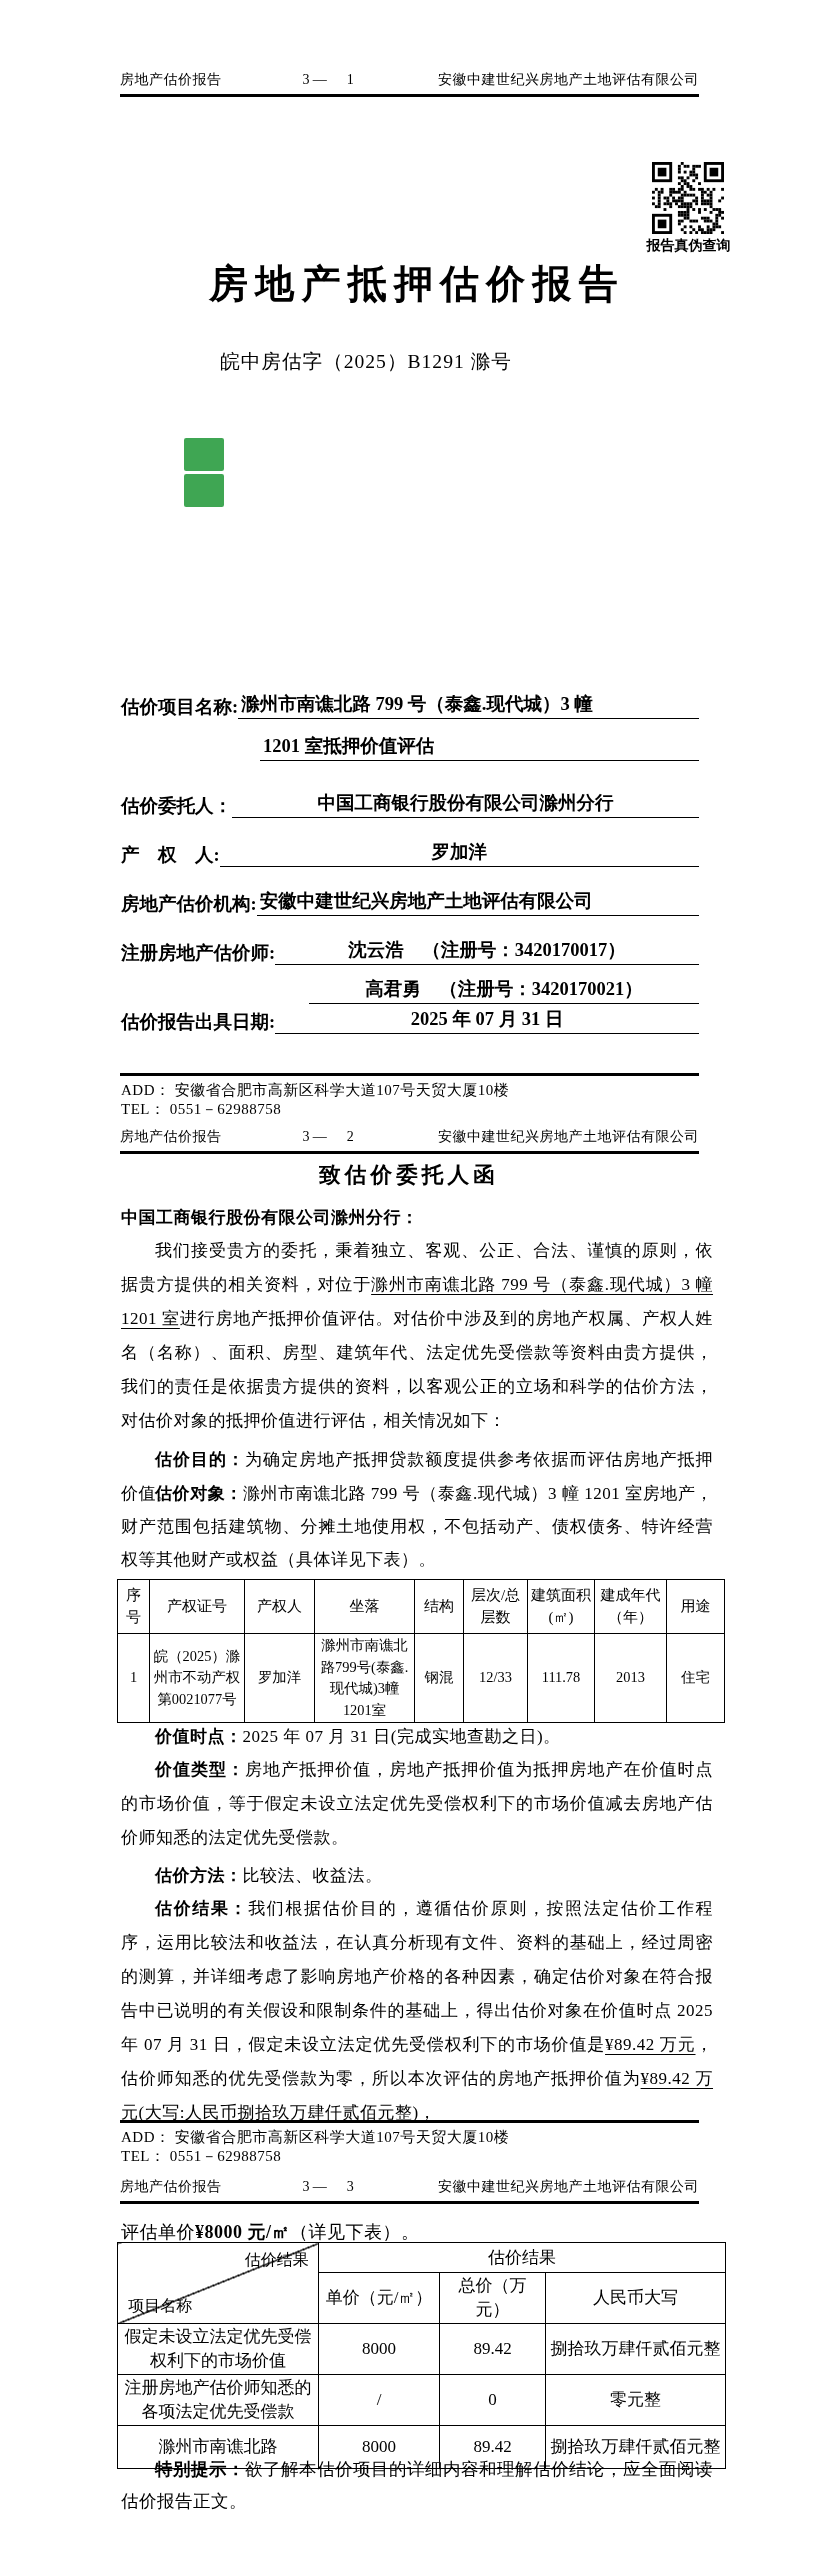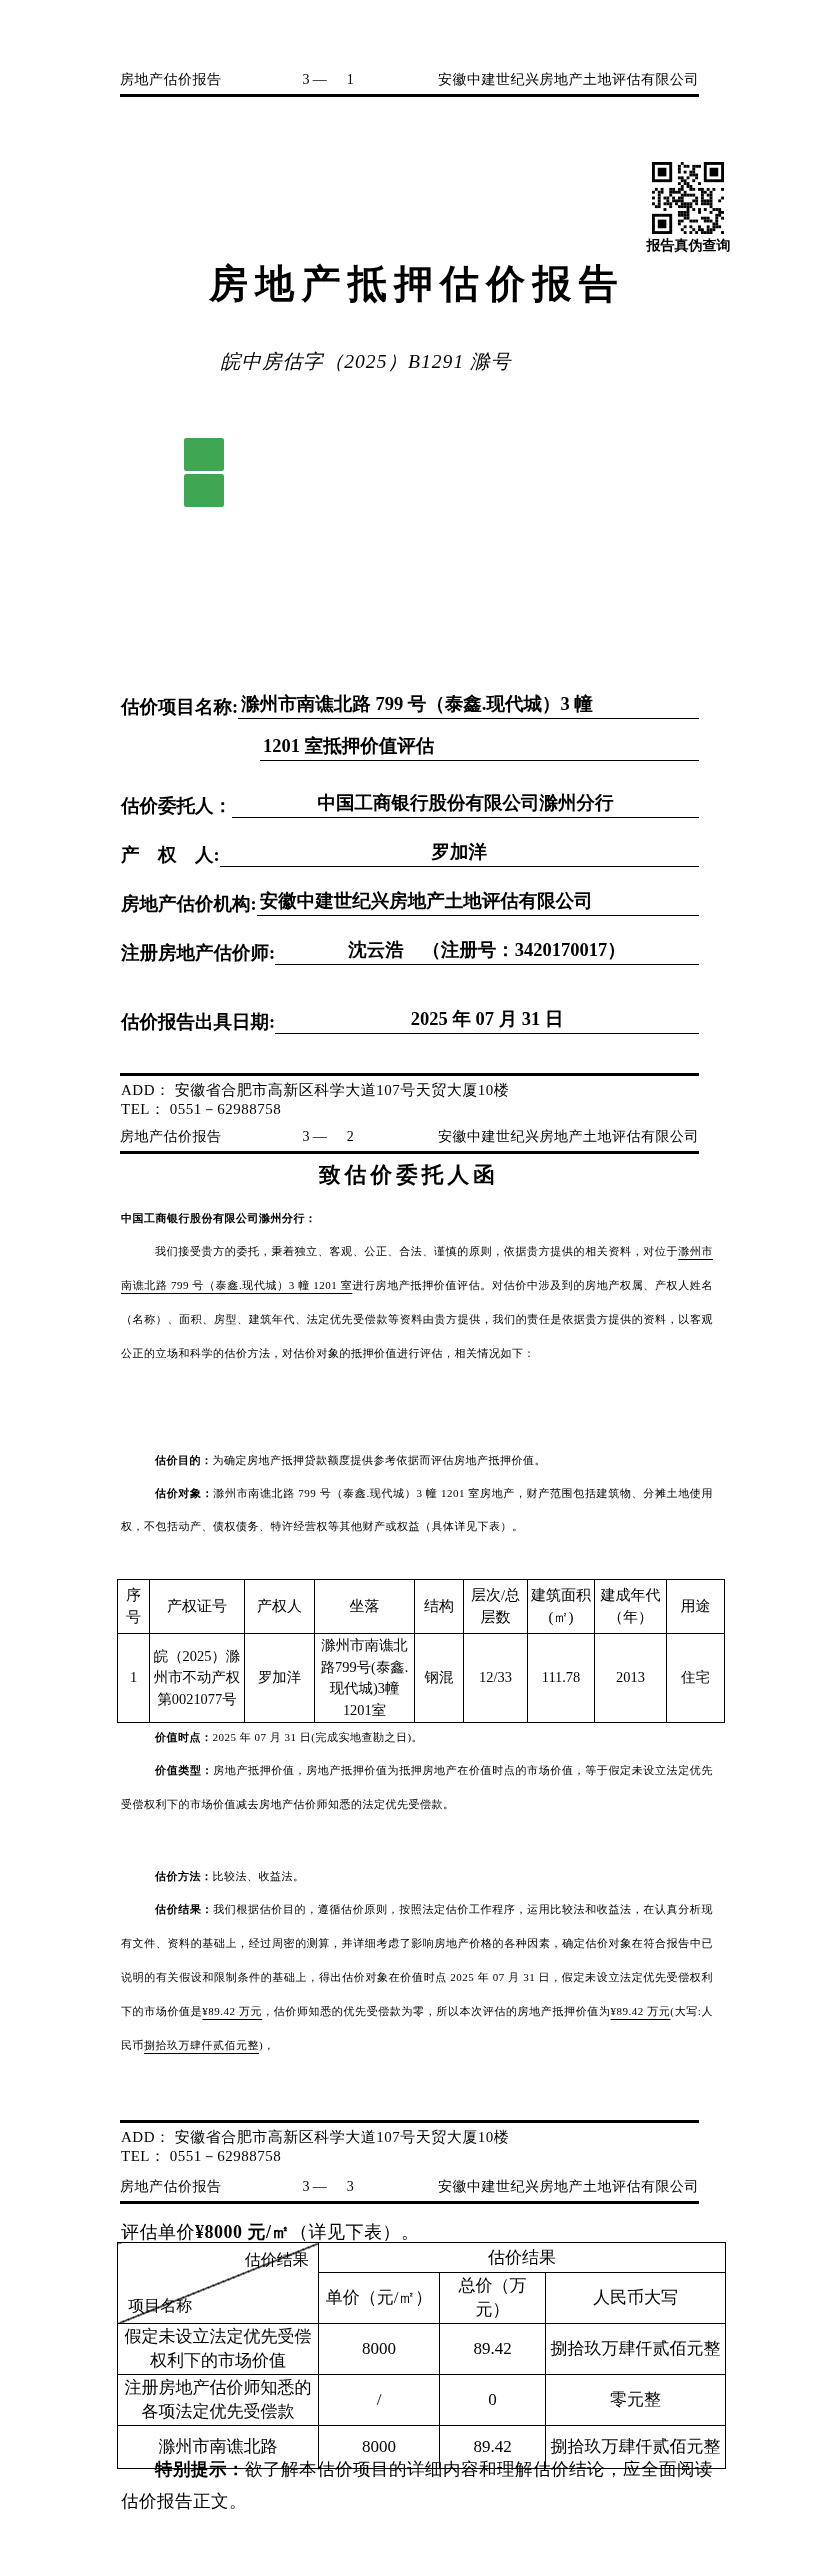--- a/index.html
+++ b/index.html
@@ -10,31 +10,31 @@
   .runhead{left:120px;width:579px;display:flex;justify-content:space-between;align-items:flex-end;
            font-size:14px;letter-spacing:0.5px;}
   .runhead .mid{letter-spacing:3.1px;}
   .rule{left:120px;width:579px;height:2.6px;background:#000;}
   .foot-line{font-size:15px;letter-spacing:0.5px;left:121px;width:592px;white-space:nowrap;}
   
   .qr{left:652px;top:162px;width:72px;height:72px;}
   .qr svg{width:100%;height:100%;display:block;}
   .qr-cap{left:642px;top:237px;width:93px;text-align:center;font-size:14px;font-weight:bold;}
   .title{left:8px;top:257px;width:818px;text-align:center;font-size:39px;font-weight:bold;letter-spacing:7.2px;}
-  .docno{left:0;top:348px;width:732px;text-align:center;font-size:19.6px;letter-spacing:1px;font-style:italic;}
+  .docno{left:0;top:348px;width:732px;text-align:center;font-size:19.6px;letter-spacing:1px;}
   .stamp{left:184px;width:40px;height:33px;border-radius:2.1px;opacity:.92;}
   
   .frow{left:121px;width:578px;display:flex;align-items:flex-end;font-size:18.5px;font-weight:bold;}
   .frow .lab{white-space:nowrap;}
   .frow .val{flex:1;border-bottom:1.5px solid #000;padding:0 3.1px 2.1px 3.1px;white-space:nowrap;}
   .val.center{text-align:center;}
   .val.left{text-align:left;}
   
   .h2title{left:0;width:818px;text-align:center;font-size:21.6px;font-weight:bold;letter-spacing:4.1px;}
-  .para{left:121px;width:592px;font-size:11px;line-height:34px;text-align:justify;letter-spacing:0.5px;}
+  .para{left:121px;width:592px;font-size:17px;line-height:34px;text-align:justify;letter-spacing:0.5px;}
   .ind{text-indent:34px;}
   .blab{font-weight:bold;}
   u,.u{text-decoration:underline;text-decoration-thickness:1px;text-underline-offset:3.6px;}
   
   table{border-collapse:collapse;table-layout:fixed;}
   .tbl{left:117px;width:608px;}
   .tbl td,.tbl th{border:1px solid #000;text-align:center;vertical-align:middle;
                   font-weight:normal;padding:1px 2.1px;overflow:hidden;}
   .tbl{border:1.5px solid #000;}
   #proptable{font-size:14.4px;line-height:21.6px;}
@@ -270,20 +270,24 @@
     <span class="val center">罗加洋</span>
   </div>
   <div class="abs frow" style="top:887px;height:29px;">
     <span class="lab">房地产估价机构:</span>
     <span class="val left">安徽中建世纪兴房地产土地评估有限公司</span>
   </div>
   <div class="abs frow" style="top:936px;height:29px;">
     <span class="lab">注册房地产估价师:</span>
     <span class="val center"><span>沈云浩</span>　<span>（注册号：3420170017）</span></span>
   </div>
+  <div class="abs frow" style="top:977px;height:27px;">
+    <span class="lab" style="width:188px;"></span>
+    <span class="val center"><span>高君勇</span>　<span>（注册号：3420170021）</span></span>
+  </div>
   <div class="abs frow" style="top:1005px;height:29px;">
     <span class="lab">估价报告出具日期:</span>
     <span class="val center">2025 年 07 月 31 日</span>
   </div>
 
   <div class="abs rule" style="top:1073px;height:3.1px;"></div>
   <div class="abs foot-line" style="top:1081px;">ADD： 安徽省合肥市高新区科学大道107号天贸大厦10楼</div>
   <div class="abs foot-line" style="top:1100px;">TEL： 0551－62988758</div>
 
   <div class="abs runhead" style="top:1128px;">

